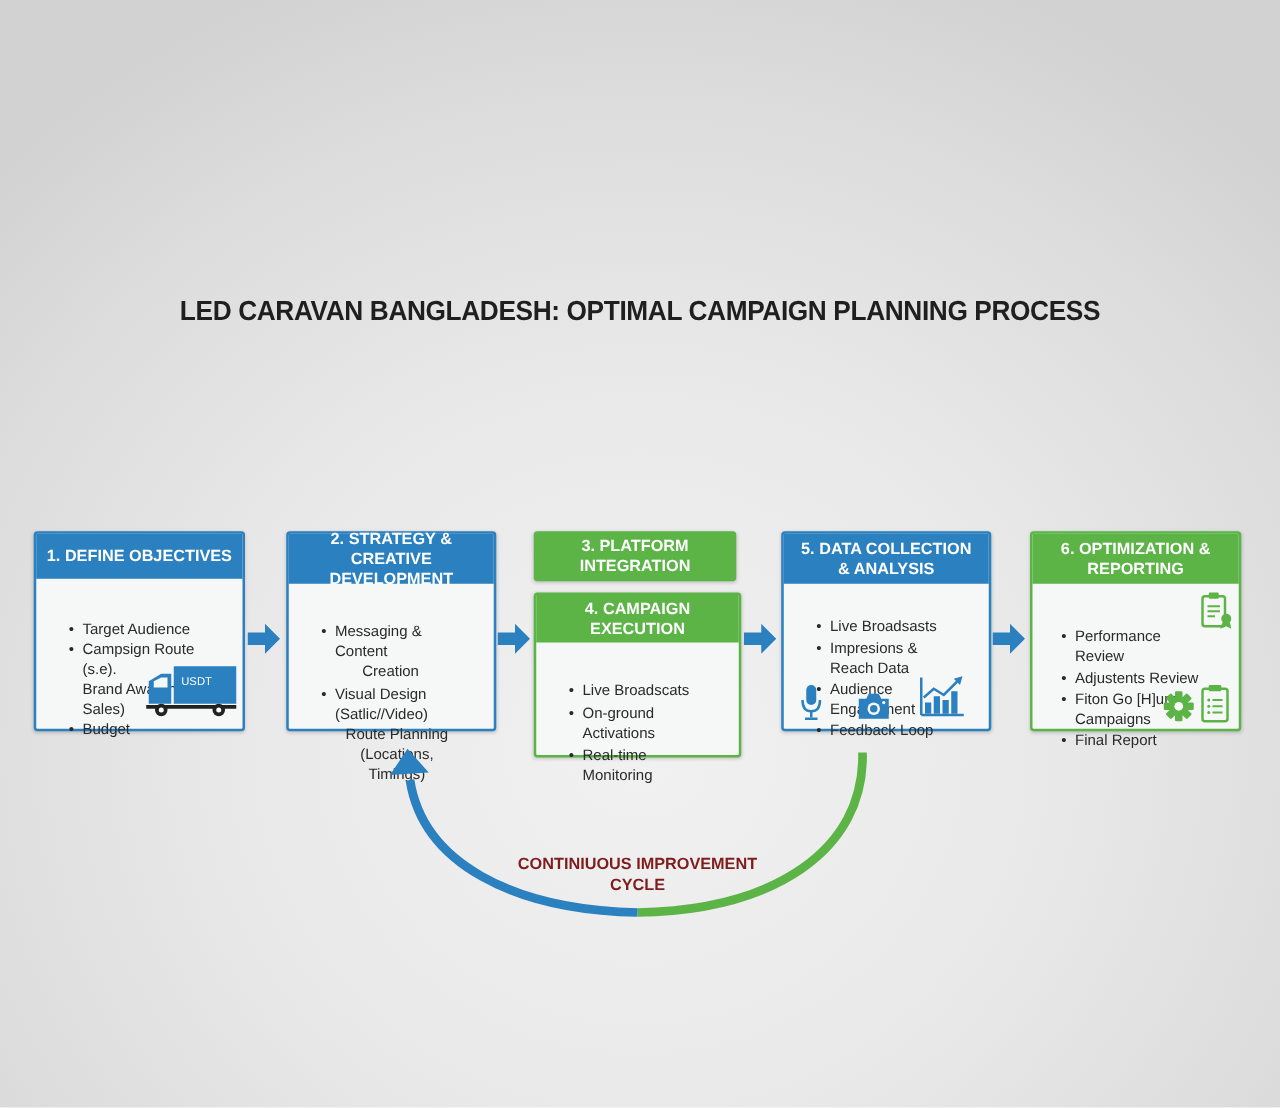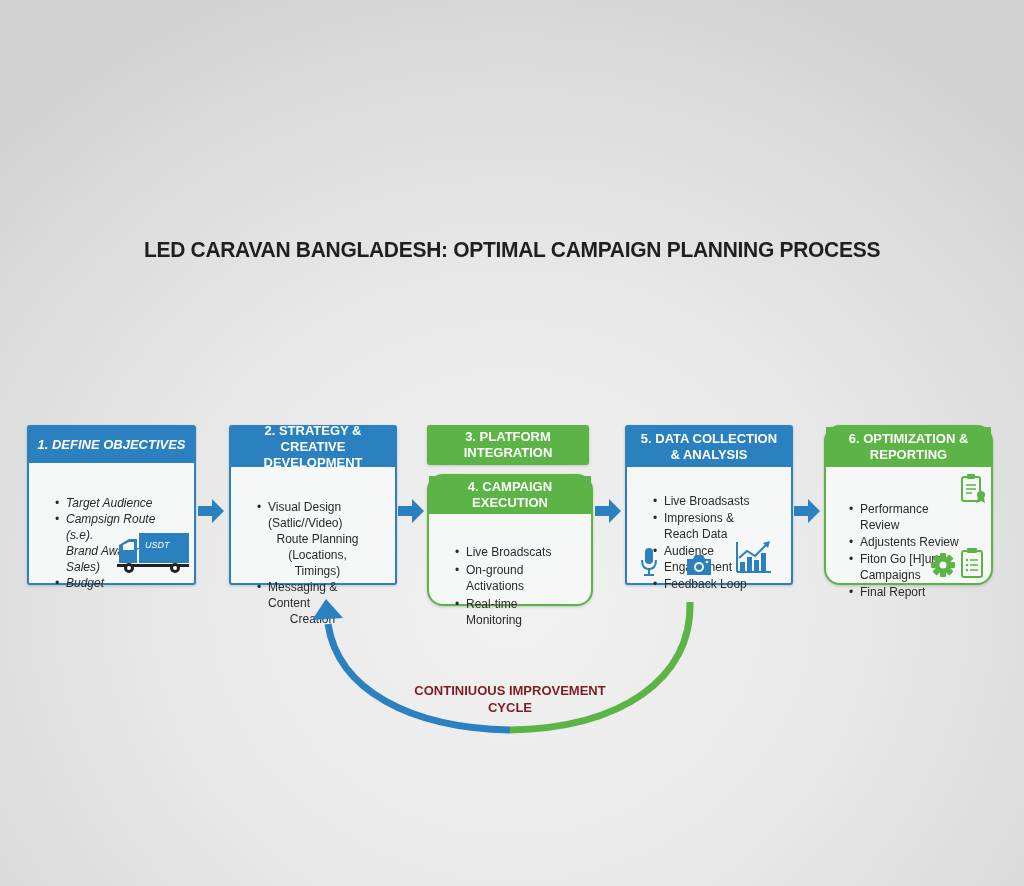--- a/index.html
+++ b/index.html
@@ -11,21 +11,21 @@
   .title {
     position:absolute; left:0; width:1024px; top:238px; text-align:center;
     font-size:21px; font-weight:bold; color:#1f1f1f; letter-spacing:-0.3px;
     transform: scaleY(1.05);
   }
   .box {
     position:absolute; border:2px solid; border-radius:3px; box-sizing:border-box;
     background:#f6f7f7; box-shadow:0 1px 3px rgba(0,0,0,0.18);
   }
   .box.blue { border-color:#2b80c0; }
-  .box.green { border-color:#5cb447;border-radius:16px; }
+  .box.green { border-color:#5cb447; }
   .box .head {
     color:#fff; font-weight:bold; font-size:13px; text-align:center;
     display:flex; align-items:center; justify-content:center; line-height:16px;
     padding:0 4px; box-sizing:border-box;
   }
   .box.blue .head { background:#2b80c0; }
   .box.green .head { background:#5cb447; }
   ul { margin:16px; padding:0; list-style:none; }
   li { font-size:12px; color:#2a2a2a; line-height:16px; position:relative; padding-left:13px; }
   li::before { content:"•"; position:absolute; left:2px; top:0; }
@@ -41,21 +41,21 @@
     position:absolute; left:390px; width:240px; top:682px; text-align:center;
     color:#7f1d1d; font-weight:bold; font-size:13px; line-height:17px;
   }
   svg { display:block; }
 </style>
 </head>
 <body>
 
 <div class="title">LED CARAVAN BANGLADESH: OPTIMAL CAMPAIGN PLANNING PROCESS</div>
 
-<div class="box blue" style="left:27px; top:425px; width:169px; height:160px;font-style:italic;">
+<div class="box blue" style="left:27px; top:425px; width:169px; height:160px;">
   <div class="head" style="height:36px;">
     <span>1. DEFINE OBJECTIVES</span>
   </div>
   <ul style="padding:16px 4px 0 8px;">
     <li>Target Audience</li>
     <li><span>Campsign Route (s.e).</span><span class="cont">Brand Awareneess, Sales)</span></li>
     <li>Budget</li>
   </ul>
   <svg style="position:absolute; left:86px; top:104px;" width="76" height="44" viewBox="0 0 76 44">
     <rect x="24" y="2" width="50" height="30" fill="#2b80c0"></rect>
@@ -73,22 +73,22 @@
 <svg class="arrow" style="left:198px; top:498px;" width="28" height="26" viewBox="0 0 28 26">
   <path d="M0 8 L14 8 L14 1 L26 13 L14 25 L14 18 L0 18 Z" fill="#2b80c0"></path>
 </svg>
 
 <div class="box blue" style="left:229px; top:425px; width:168px; height:160px;">
   <div class="head" style="height:40px; flex-direction:column;">
     <span>2. STRATEGY &amp; CREATIVE</span>
     <span>DEVELOPMENT</span>
   </div>
   <ul style="padding:14px 4px 0 8px;">
+    <li><span>Messaging &amp; Content</span><span class="cont" style="text-align:center; padding-right:18px;">Creation</span></li>
     <li style="margin-top:2px;"><span>Visual Design (Satlic//Video)</span><span class="cont" style="text-align:center; padding-right:8px;">Route Planning</span><span class="cont" style="text-align:center; padding-right:8px;">(Locations, Timings)</span></li>
-    <li><span>Messaging &amp; Content</span><span class="cont" style="text-align:center; padding-right:18px;">Creation</span></li>
   </ul>
 </div>
 
 <svg class="arrow" style="left:398px; top:498px;" width="28" height="26" viewBox="0 0 28 26">
   <path d="M0 8 L14 8 L14 1 L26 13 L14 25 L14 18 L0 18 Z" fill="#2b80c0"></path>
 </svg>
 
 <div class="headbox" style="left:427px; top:425px; width:162px; height:40px; flex-direction:column;">
   <span>3. PLATFORM</span>
   <span>INTEGRATION</span>

